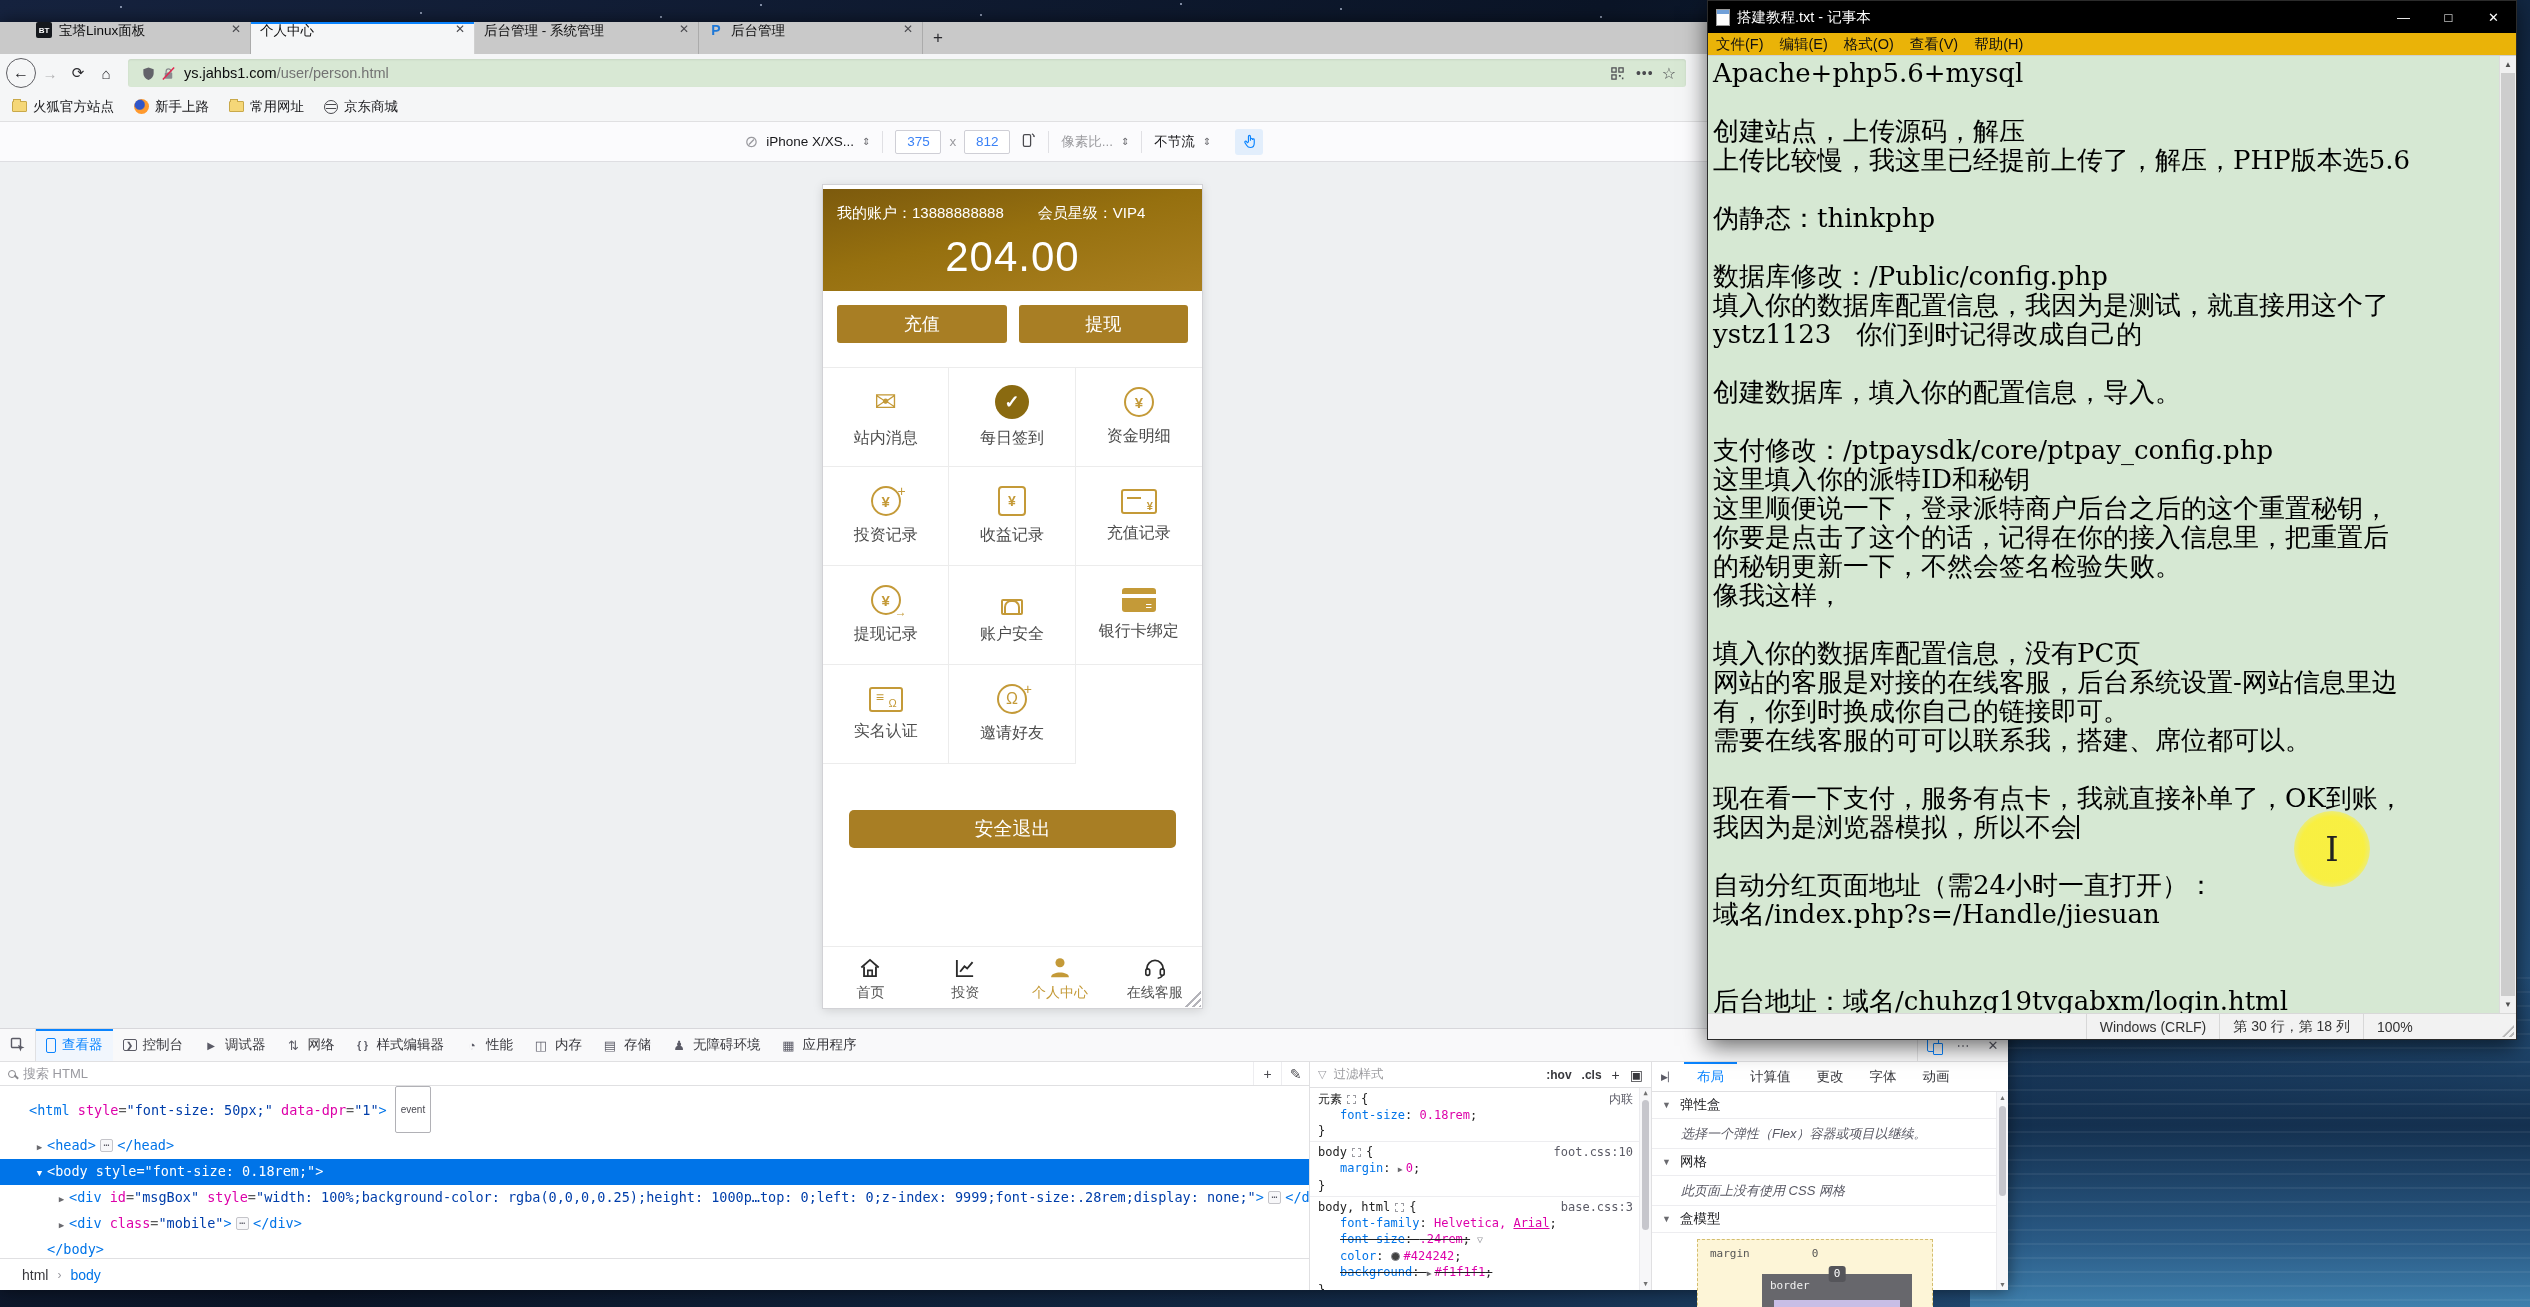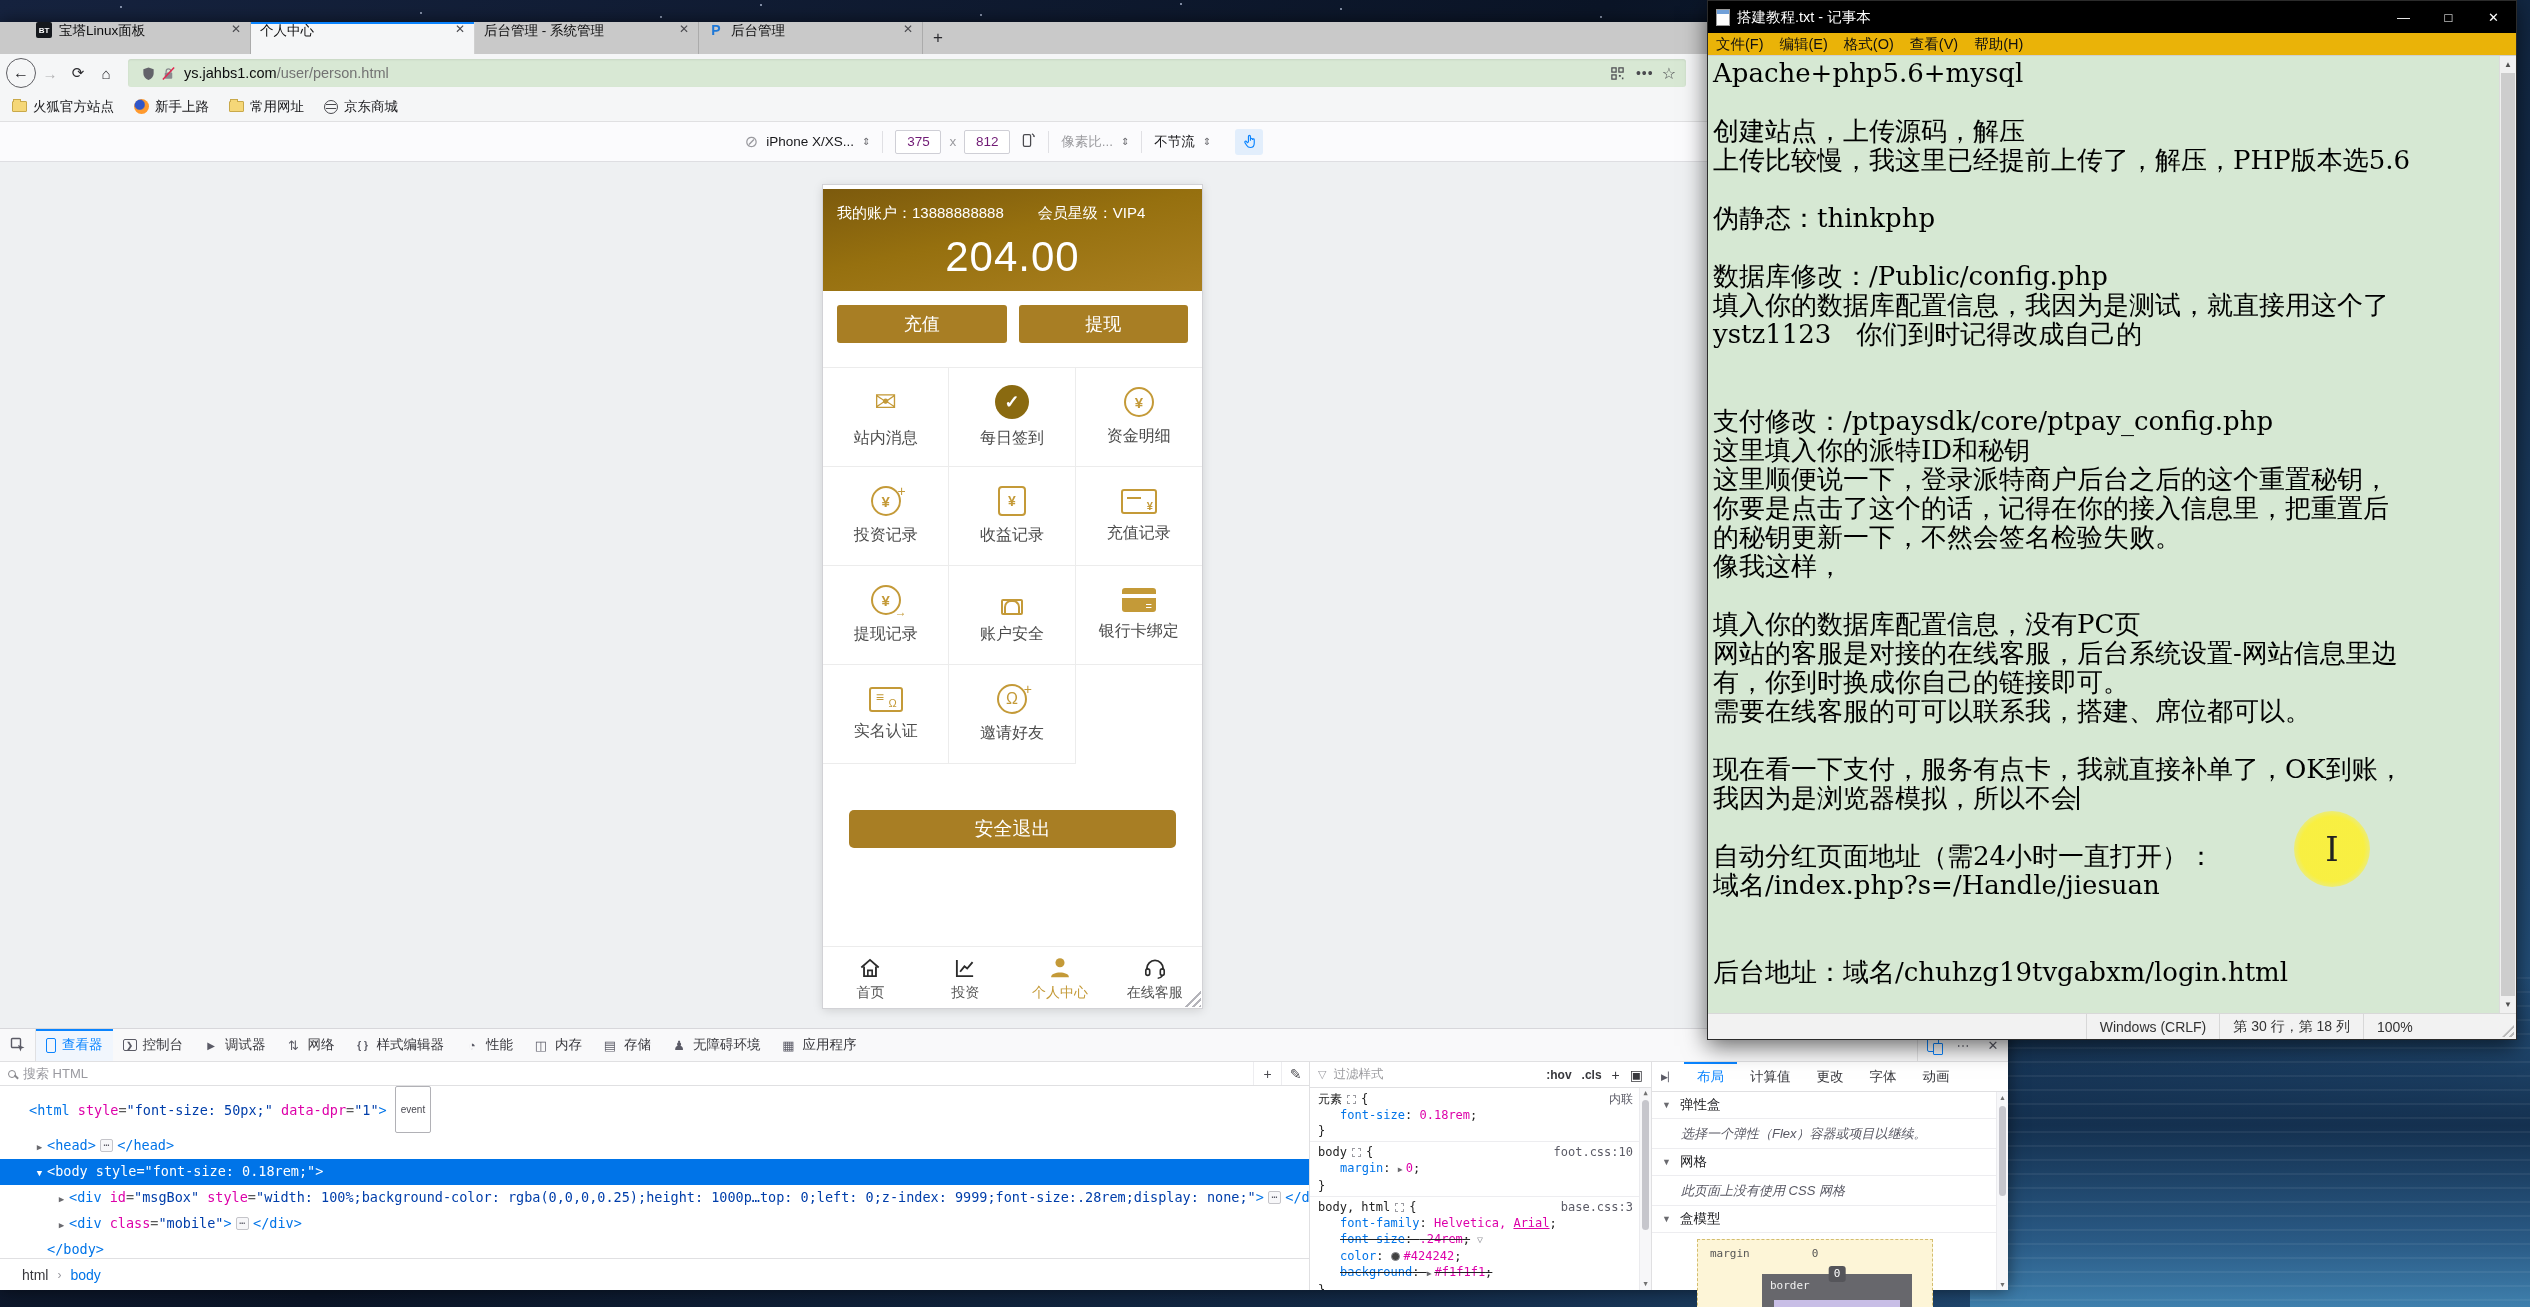--- a/index.html
+++ b/index.html
@@ -51,21 +51,21 @@
   .bm .ic-globe{width:14px;height:14px;border:1.4px solid #4a4a4f;border-radius:50%;margin-right:6px;position:relative;}
   .bm .ic-globe::before,.bm .ic-globe::after{content:"";position:absolute;left:1px;right:1px;height:1.3px;background:#4a4a4f;}
   .bm .ic-globe::before{top:3px;} .bm .ic-globe::after{top:7px;}
 
   .rdmbar{position:absolute;left:0;top:100px;width:100%;height:40px;background:#fbfbfd;border-bottom:1px solid #dedee2;
     display:flex;align-items:center;justify-content:center;font-size:13.5px;color:#18181b;}
   .rdmbar .grp{display:flex;align-items:center;gap:8px;padding:0 12px;}
   .rdmbar .vsep{width:1px;height:22px;background:#e0e0e4;}
   .rdm-no{color:#9a9a9f;font-size:16px;}
   .caret{color:#6a6a6f;font-size:10px;}
-  .rdm-input{width:46px;height:24px;border:1px solid #cfcfd6;border-radius:2px;background:#fff;text-align:center;font-size:13.5px;color:#701a75;font-family:"Liberation Sans",sans-serif;}
+  .rdm-input{width:46px;height:24px;border:1px solid #cfcfd6;border-radius:2px;background:#fff;text-align:center;font-size:13.5px;color:#3b82f6;font-family:"Liberation Sans",sans-serif;}
   .rdm-x{color:#9a9a9f;}
   .dim{color:#9b9b9f;}
   .touchbox{width:28px;height:26px;background:#e2eefc;border-radius:3px;display:flex;align-items:center;justify-content:center;}
 
   .content{position:absolute;left:0;top:140px;width:100%;height:866px;background:#eef0f2;}
   
   .phone{position:absolute;left:823px;top:23px;width:379px;height:823px;background:#fff;
     box-shadow:0 0 0 1px #d2d2d6,0 2px 10px rgba(0,0,0,.15);}
   .ph-header{margin-top:4px;height:102px;background:linear-gradient(168deg,#7c5a0d 0%,#96700f 45%,#aa8020 100%);color:#fff;}
   .ph-accrow{display:flex;padding:15px 14px 0;font-size:15px;}
@@ -655,20 +655,21 @@
           <div class="np-line"></div>
           <div class="np-line">创建站点，上传源码，解压</div>
           <div class="np-line">上传比较慢，我这里已经提前上传了，解压，PHP版本选5.6</div>
           <div class="np-line"></div>
           <div class="np-line">伪静态：thinkphp</div>
           <div class="np-line"></div>
           <div class="np-line">数据库修改：/Public/config.php</div>
           <div class="np-line">填入你的数据库配置信息，我因为是测试，就直接用这个了</div>
           <div class="np-line">ystz1123   你们到时记得改成自己的</div>
           <div class="np-line"></div>
+          <div class="np-line">创建数据库，填入你的配置信息，导入。</div>
           <div class="np-line"></div>
           <div class="np-line">支付修改：/ptpaysdk/core/ptpay_config.php</div>
           <div class="np-line">这里填入你的派特ID和秘钥</div>
           <div class="np-line">这里顺便说一下，登录派特商户后台之后的这个重置秘钥，</div>
           <div class="np-line">你要是点击了这个的话，记得在你的接入信息里，把重置后</div>
           <div class="np-line">的秘钥更新一下，不然会签名检验失败。</div>
           <div class="np-line">像我这样，</div>
           <div class="np-line"></div>
           <div class="np-line">填入你的数据库配置信息，没有PC页</div>
           <div class="np-line">网站的客服是对接的在线客服，后台系统设置-网站信息里边</div>

